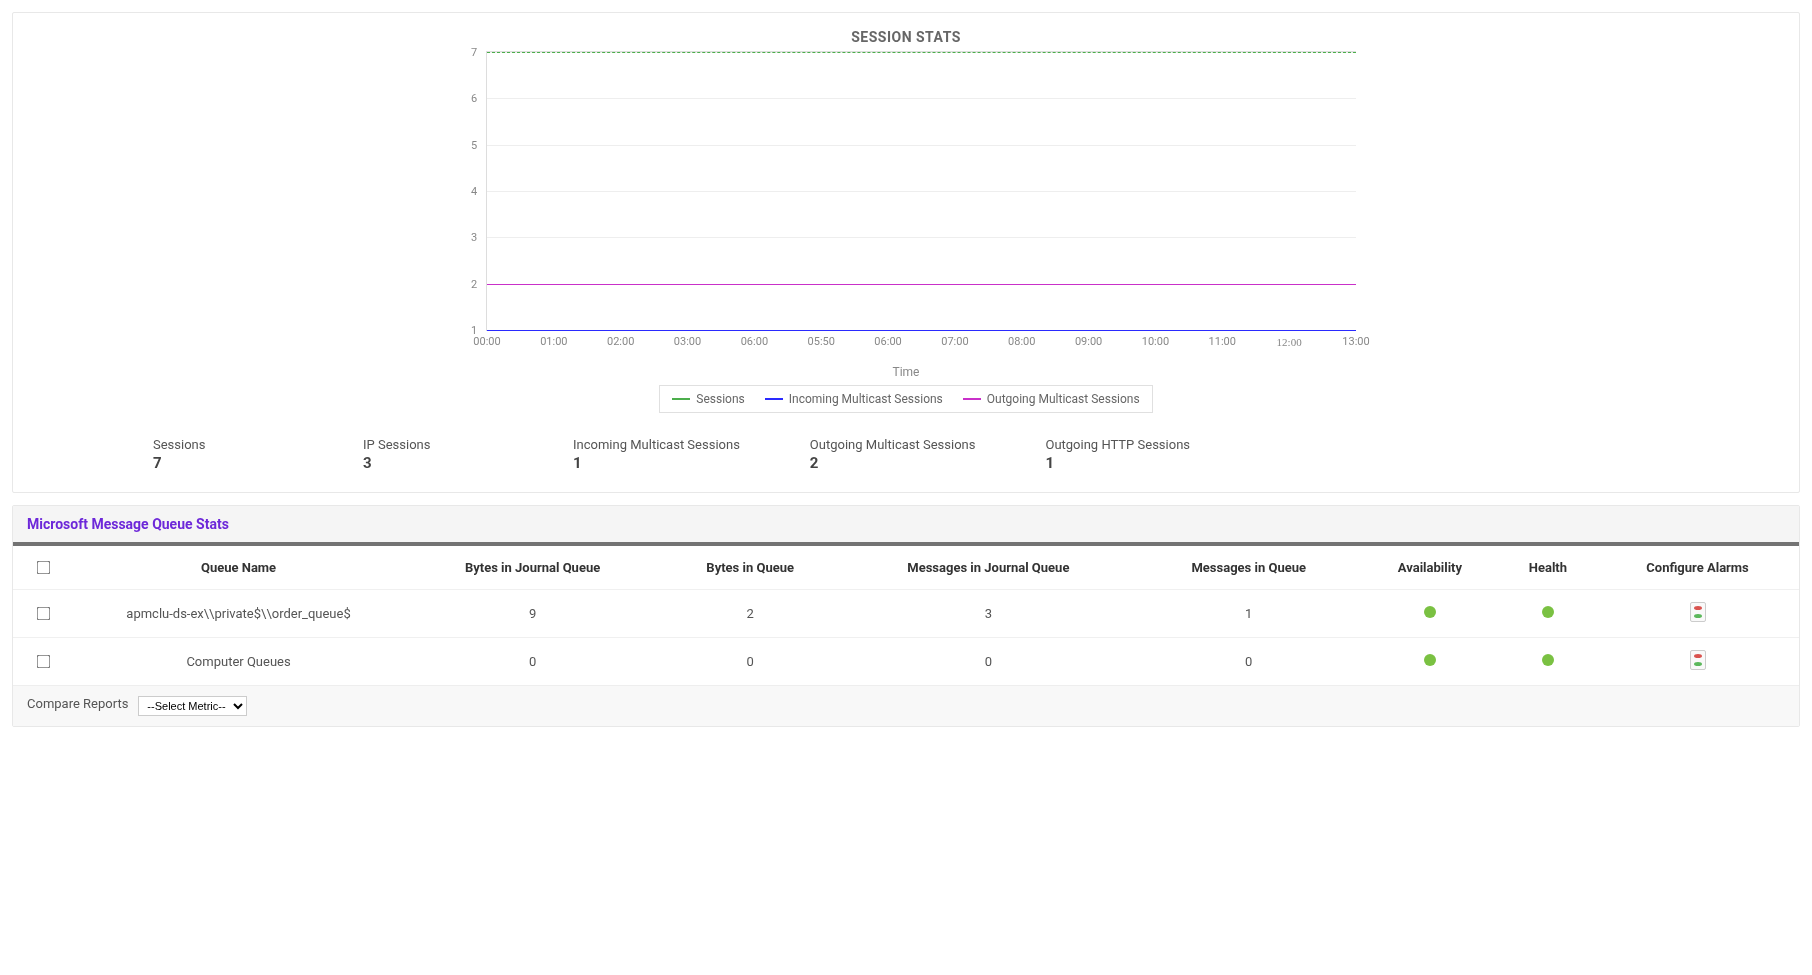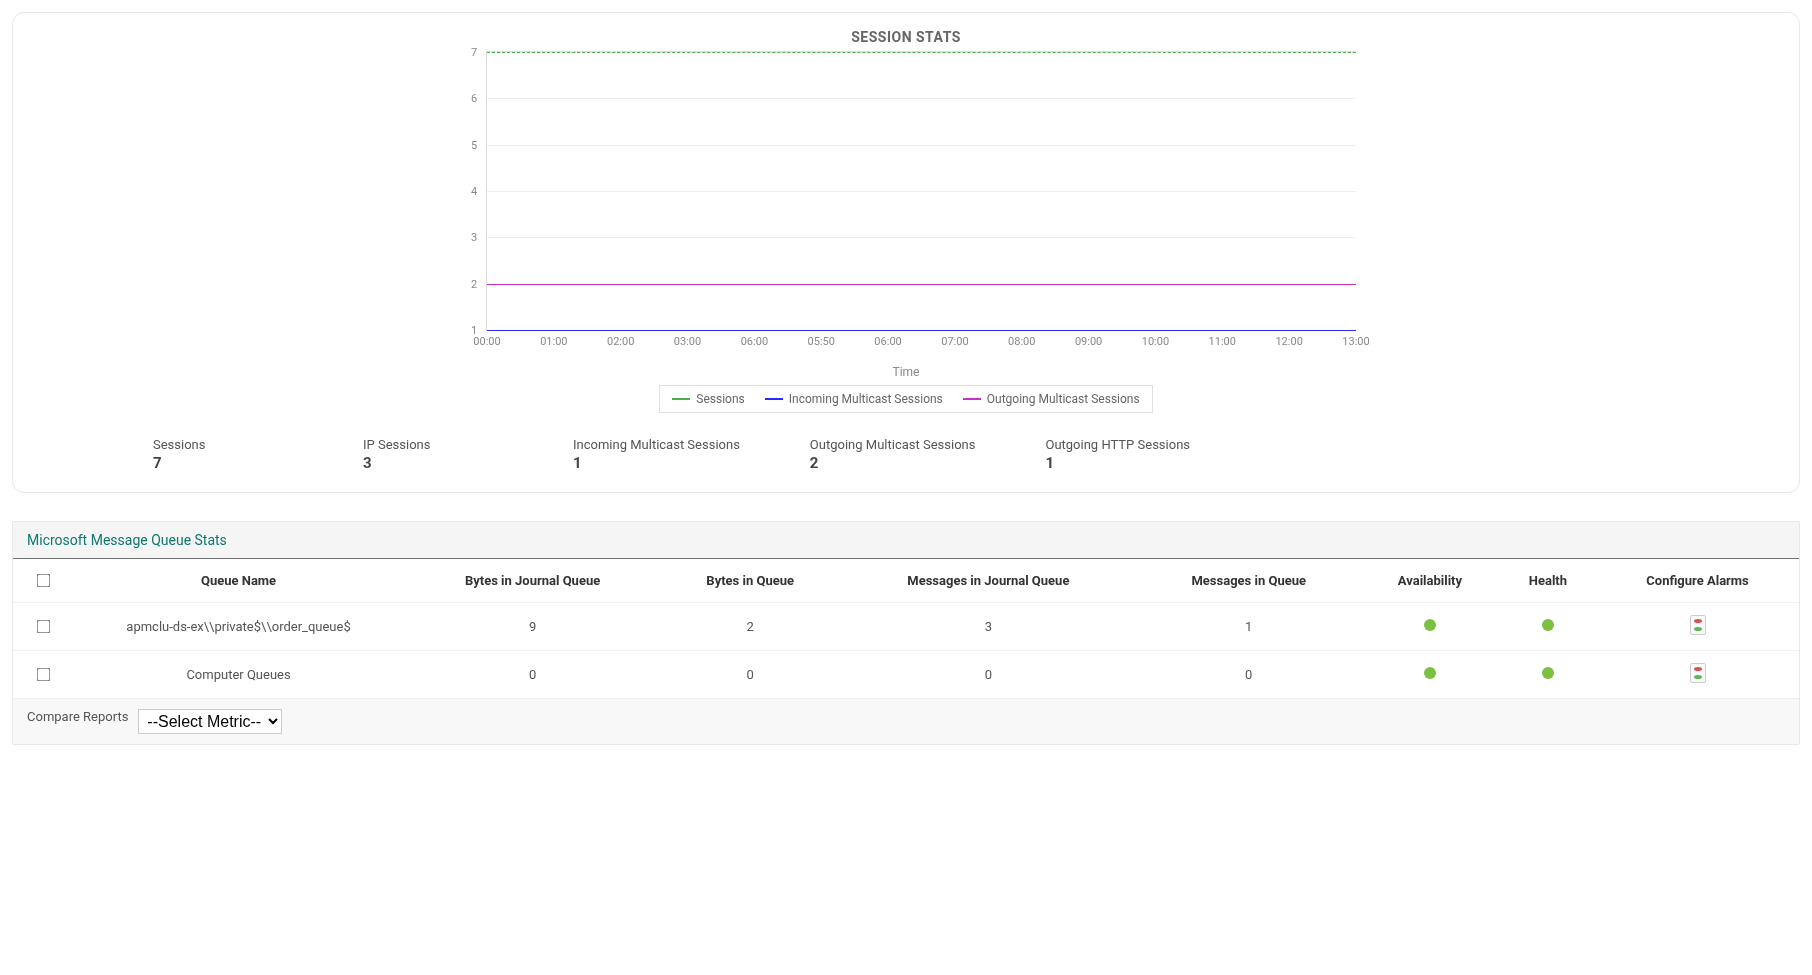--- a/index.html
+++ b/index.html
@@ -1,49 +1,49 @@
 <!DOCTYPE html>
 <html><head>
 <meta charset="utf-8">
 <style>
 html,body{margin:0;padding:0;font-family:-apple-system,BlinkMacSystemFont,"Segoe UI",Roboto,Arial,sans-serif;background:#fff;color:#333;font-size:14px}
 .wrap{padding:12px}
-.card{border:1px solid #e8e8e8;border-radius:12px;margin-bottom:28px;background:#fff}
+.card{border:1px solid #e8e8e8;border-radius:2px;margin-bottom:12px;background:#fff}
 .chart-title{text-align:center;font-weight:700;color:#666;letter-spacing:.5px;padding:16px 0 6px;font-size:14px}
 .chart-area{position:relative;width:900px;height:310px;margin:0 auto}
 .plot{position:absolute;left:30px;top:0;right:0;bottom:30px;border:1px solid #ddd;border-right:none;border-bottom-color:#ccc}
 .gridline{position:absolute;left:0;right:0;border-top:1px solid #eee}
 .ytick{position:absolute;left:-16px;transform:translateY(-50%);font-size:11px;color:#888}
 .xtick{position:absolute;bottom:-18px;transform:translateX(-50%);font-size:11px;color:#888}
 .series{position:absolute;left:0;right:0;border-top-width:1.5px;border-top-style:dashed}
 .s-green{border-top-color:#4cae4c}
 .s-blue{border-top-color:#2a2aff;border-top-style:solid}
 .s-magenta{border-top-color:#c930c9;border-top-style:solid}
 .xlabel{text-align:center;font-size:12px;color:#888;margin-top:4px}
 .legend{margin:6px auto 14px;border:1px solid #e0e0e0;padding:6px 12px;display:flex;gap:20px;justify-content:center;width:max-content;font-size:12px;color:#666}
 .legend-item{display:inline-flex;align-items:center;gap:6px}
 .legend-swatch{display:inline-block;width:18px;height:2px}
 .sw-green{background:#4cae4c}.sw-blue{background:#2a2aff}.sw-magenta{background:#c930c9}
 .stats-row{display:flex;gap:70px;padding:10px 20px 20px 140px}
 .stat{min-width:140px}
 .stat-label{font-size:13px;color:#555}
 .stat-val{font-size:15px;font-weight:700;color:#444;margin-top:2px}
 .panel{border:1px solid #e8e8e8;border-radius:2px}
-.panel-hd{background:#f5f5f5;border-bottom:1px solid #737373;padding:10px 14px;font-weight:400;color:#0f766e;font-size:14px}
+.panel-hd{background:#f5f5f5;border-bottom:4px solid #737373;padding:10px 14px;font-weight:700;color:#6d28d9;font-size:14px}
 table{width:100%;border-collapse:collapse}
 th,td{text-align:center;padding:12px 10px;font-size:13px;color:#555;border-top:1px solid #f0f0f0}
 th{font-weight:700;color:#333;border-top:none}
 td.center,th.center{text-align:center}
 .dot{display:inline-block;width:12px;height:12px;border-radius:50%;background:#7ac142}
 .alarm-icon{display:inline-block;width:14px;height:18px;border:1px solid #ccc;border-radius:2px;position:relative;background:#f9f9f9}
 .alarm-icon::before,.alarm-icon::after{content:"";position:absolute;left:3px;right:3px;height:4px;border-radius:50%}
 .alarm-icon::before{top:3px;background:#d9534f}
 .alarm-icon::after{bottom:3px;background:#5cb85c}
 .footer-row{display:flex;align-items:flex-start;gap:10px;padding:10px 14px;background:#f8f8f8;border-top:1px solid #eee;font-size:13px;color:#555}
-select{font-size:16px;padding:2px 4px;border:1px solid #ccc;background:#fff}
+select{font-size:11px;padding:2px 4px;border:1px solid #ccc;background:#fff}
 input[type=checkbox]{transform:scale(1.05)}
 .qname{max-width:180px;word-break:break-all}
 </style>
 </head>
 <body>
 
 <div class="wrap">
   <div class="card">
     <div class="chart-title">SESSION STATS</div>
     <div class="chart-area">
@@ -67,21 +67,21 @@
           <div class="xtick" style="left: 15.3846%;">02:00</div>
           <div class="xtick" style="left: 23.0769%;">03:00</div>
           <div class="xtick" style="left: 30.7692%;">06:00</div>
           <div class="xtick" style="left: 38.4615%;">05:50</div>
           <div class="xtick" style="left: 46.1538%;">06:00</div>
           <div class="xtick" style="left: 53.8462%;">07:00</div>
           <div class="xtick" style="left: 61.5385%;">08:00</div>
           <div class="xtick" style="left: 69.2308%;">09:00</div>
           <div class="xtick" style="left: 76.9231%;">10:00</div>
           <div class="xtick" style="left: 84.6154%;">11:00</div>
-          <div class="xtick" style="left: 92.3077%;">12:00</div>
+          <div class="xtick" style="left: 92.3077%; font-family: Liberation Serif, serif;">12:00</div>
           <div class="xtick" style="left: 100%;">13:00</div>
           <div class="series s-green" style="top: 0%;"></div>
           <div class="series s-blue" style="top: 100%;"></div>
           <div class="series s-magenta" style="top: 83.3333%;"></div>
         </div>
     </div>
     <div class="xlabel">Time</div>
     <div class="legend">
       <span class="legend-item">
           <span class="legend-swatch sw-green"></span>

